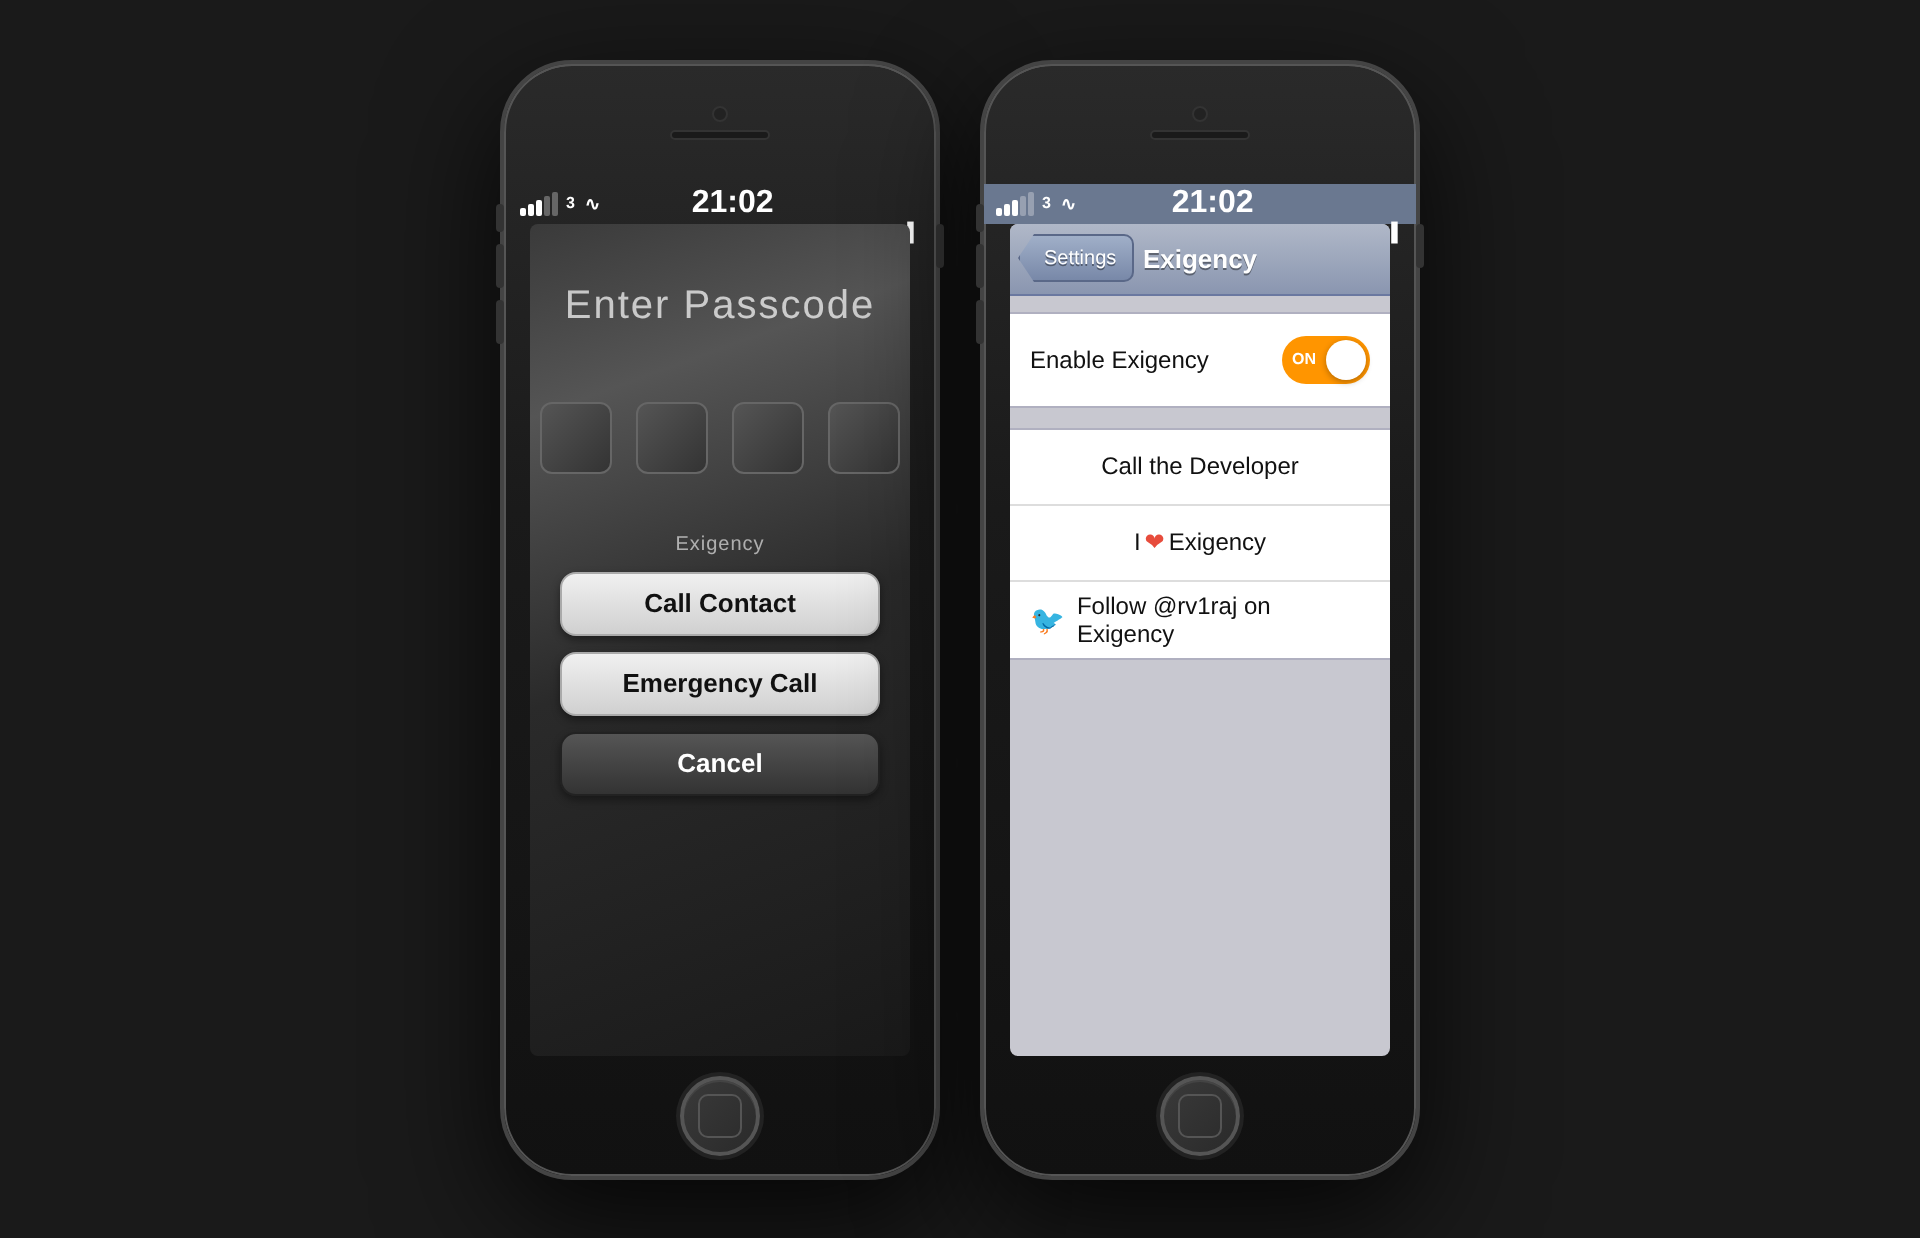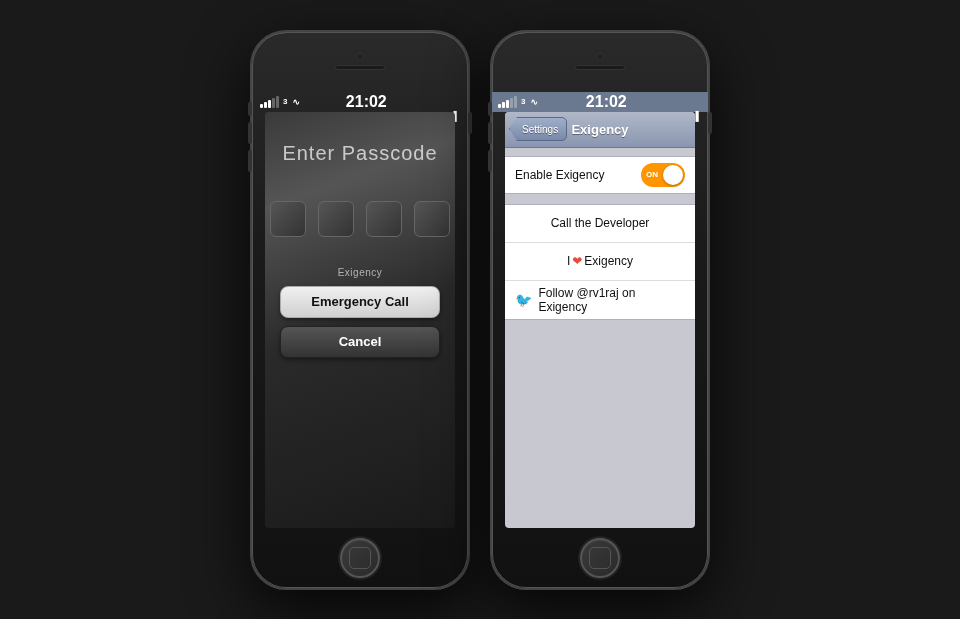--- a/index.html
+++ b/index.html
@@ -228,21 +228,21 @@
       border-top: 1px solid #b0b0c0;
       border-bottom: 1px solid #b0b0c0;
       margin-bottom: 10px;
     }
 
     .settings-row {
       display: flex;
       align-items: center;
       justify-content: space-between;
       padding: 4px 10px;
-      height: 36px;
+      height: 46px;
       border-bottom: 1px solid #ddd;
       font-size: 12px;
       color: #000;
     }
 
     .settings-row:last-child {
       border-bottom: none;
     }
 
     .settings-row-label {
@@ -418,20 +418,21 @@
 
         <div class="passcode-dots">
           <div class="passcode-dot"></div>
           <div class="passcode-dot"></div>
           <div class="passcode-dot"></div>
           <div class="passcode-dot"></div>
         </div>
 
         <div class="exigency-label">Exigency</div>
 
+        <div class="lock-btn">Call Contact</div>
         <div class="lock-btn">Emergency Call</div>
         <div class="lock-btn cancel">Cancel</div>
       </div>
     </div>
 
     <div class="phone-bottom">
       <div class="home-button">
         <div class="home-btn-inner"></div>
       </div>
     </div>

